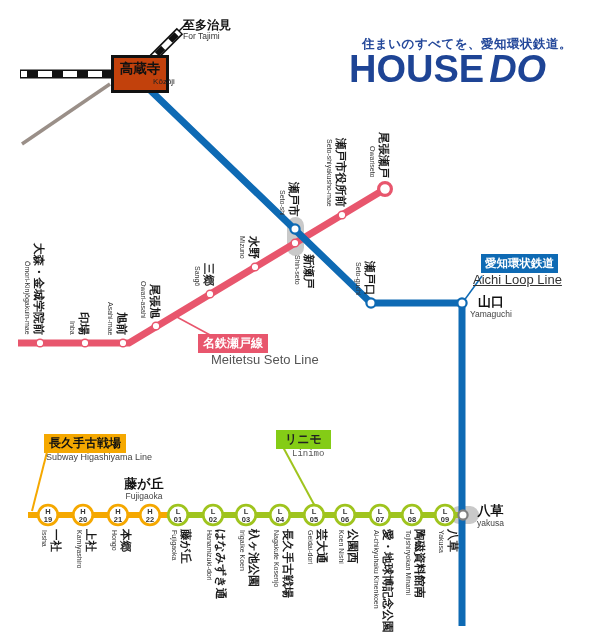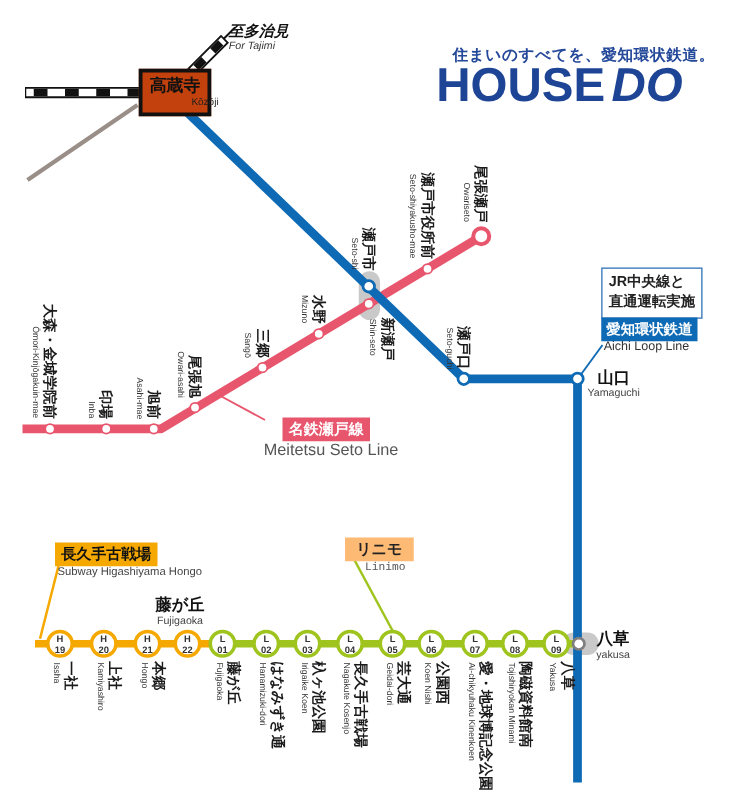--- a/index.html
+++ b/index.html
@@ -9,35 +9,35 @@
   .abs{position:absolute;}
   
   .tagline{left:362px;top:36px;font-size:12.5px;font-weight:bold;color:#24489a;letter-spacing:.5px;}
   .logo{left:349px;top:50px;color:#1e4495;font-weight:bold;font-size:38px;letter-spacing:0px;line-height:1;}
   .logo .it{font-style:italic;margin-left:5px;text-align:center;}
   
   .kozoji{left:111px;top:55px;width:52px;height:32px;background:#c2410c;border:3px solid #111;
           display:flex;flex-direction:column;align-items:center;justify-content:center;z-index:6;}
   .kozoji .k{font-size:13.5px;font-weight:bold;color:#111;line-height:1.05;}
   .kozoji .r{font-size:8px;color:#222;margin-left:48px;}
-  .tajimi{left:183px;top:19px;line-height:1.1;font-style:italic;}
+  .tajimi{left:183px;top:19px;line-height:1.1;}
   .tajimi .k{font-size:12px;font-weight:bold;color:#111;}
   .tajimi .r{font-size:8.5px;color:#333;}
   
   .box{font-size:12px;font-weight:bold;padding:1px 5px;z-index:5;}
-  .meitetsu-box{left:226px;top:334px;background:#e8566d;color:#fff;}
+  .meitetsu-box{left:198px;top:334px;background:#e8566d;color:#fff;}
   .meitetsu-en{left:211px;top:352px;font-size:13px;color:#555;}
   .subway-box{left:44px;top:434px;background:#f5a800;color:#111;}
   .subway-en{left:46px;top:452px;font-size:9px;color:#444;}
-  .linimo-box{left:276px;top:430px;background:#fdba74;color:#222;padding:1px 9px;}
+  .linimo-box{left:276px;top:430px;background:#84cc16;color:#222;padding:1px 9px;}
   .linimo-en{left:292px;top:449px;font-size:9px;color:#555;font-family:Liberation Mono, monospace;}
   .jrnote{left:481px;top:214px;background:#fff;border:1.5px solid #2a6db5;color:#222;
           font-size:11.5px;font-weight:bold;line-height:1.35;padding:4px 5px;}
   .aichi-box{left:481px;top:254px;background:#0e6ab4;color:#fff;font-size:11.5px;font-weight:bold;padding:2px 4px;}
-  .aichi-en{left:483px;top:272px;font-size:10px;color:#333;}
+  .aichi-en{left:473px;top:272px;font-size:13px;color:#333;text-decoration:underline;}
   
   .vlabel{position:absolute;display:flex;gap:1px;z-index:4;}
   .vlabel .vk{writing-mode:vertical-rl;text-orientation:sideways;font-size:11.5px;font-weight:bold;color:#1a1a1a;line-height:1.1;}
   .vlabel .vr{writing-mode:vertical-rl;text-orientation:sideways;font-size:7px;color:#333;line-height:1.2;padding-top:1px;}
   .hlabel{position:absolute;line-height:1.15;z-index:4;}
   .hlabel .hk{font-size:13px;font-weight:bold;color:#111;text-align:center;}
   .hlabel .hr{font-size:8.5px;color:#444;}
   .hlabel.center{text-align:center;}
 </style>
 </head>
@@ -231,25 +231,21 @@
   </div>
   <div class="abs tajimi">
     <div class="k">至多治見</div>
     <div class="r">For Tajimi</div>
   </div>
 
   <div class="abs box meitetsu-box">名鉄瀬戸線</div>
   <div class="abs meitetsu-en">Meitetsu Seto Line</div>
 
   <div class="abs box subway-box">長久手古戦場</div>
-  <div class="abs subway-en">Subway Higashiyama Hongo</div>
+  <div class="abs subway-en">Subway Higashiyama Line</div>
 
   <div class="abs box linimo-box">リニモ</div>
   <div class="abs linimo-en">Linimo</div>
 
-  <div class="abs jrnote">
-    <div>JR中央線と</div>
-    <div>直通運転実施</div>
-  </div>
   <div class="abs aichi-box">愛知環状鉄道</div>
   <div class="abs aichi-en">Aichi Loop Line</div>
 
 </div>
 
 </body></html>

